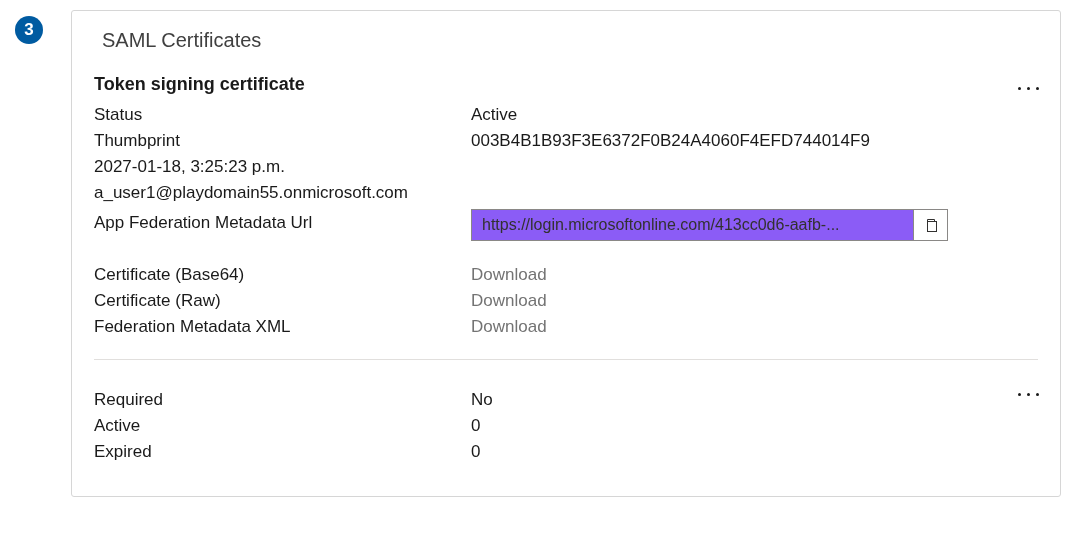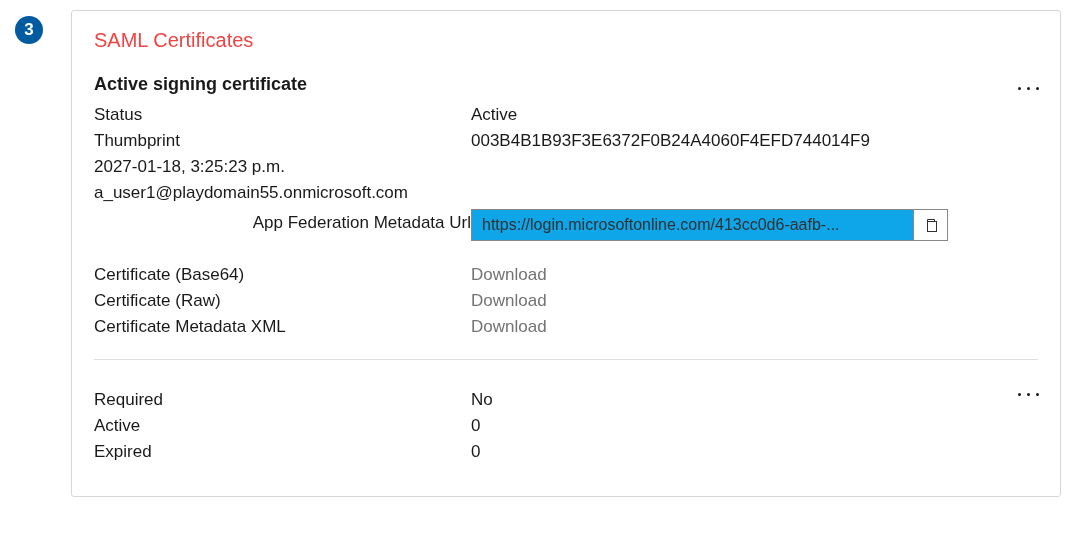--- a/index.html
+++ b/index.html
@@ -37,22 +37,23 @@
     .card {
       flex: 1;
       border: 1px solid #d6d6d6;
       border-radius: 3px;
       padding: 18px 22px 28px 22px;
       background: #ffffff;
     }
     .card-title {
       font-size: 20px;
       font-weight: 400;
-      color: #ef4444;
+      color: #404040;
       margin-bottom: 22px;
+      margin-left: 8px;
     }
     .section {
       position: relative;
     }
     .section-header {
       display: flex;
       align-items: center;
       justify-content: space-between;
       margin-bottom: 10px;
     }
@@ -106,21 +107,21 @@
     .url-field {
       display: flex;
       align-items: center;
       height: 32px;
       width: 477px;
     }
     .url-input {
       flex: 1;
       height: 100%;
       border: 1px solid #8a8886;
-      background: #0ea5e9;
+      background: #8b5cf6;
       padding: 0 10px;
       font-size: 16px;
       font-family: inherit;
       color: #323130;
       overflow: hidden;
       text-overflow: ellipsis;
       white-space: nowrap;
       display: flex;
       align-items: center;
     }
@@ -140,37 +141,36 @@
       width: 16px;
       height: 16px;
     }
     .divider {
       border: none;
       border-top: 1px solid #e1dfdd;
       margin: 22px 0 20px 0;
     }
     .url-row .label{
       padding-top:4px;
-      text-align:right;
     }
     .download-rows{
       margin-top:24px;
     }
   </style>
 </head>
 <body>
 
 <div class="container">
   <div class="step-badge">3</div>
   <div class="card">
     <div class="card-title">SAML Certificates</div>
 
     <div class="section">
       <div class="section-header">
-        <div class="section-title">Active signing certificate</div>
+        <div class="section-title">Token signing certificate</div>
         <button class="more-btn" aria-label="More options">
           <span></span>
             <span></span>
             <span></span>
         </button>
       </div>
 
       <div class="row">
         <div class="label">Status</div>
         <div class="value">Active</div>
@@ -207,21 +207,21 @@
           <div class="label">Certificate (Base64)</div>
           <a class="link">Download</a>
         </div>
 
         <div class="row">
           <div class="label">Certificate (Raw)</div>
           <a class="link">Download</a>
         </div>
 
         <div class="row">
-          <div class="label">Certificate Metadata XML</div>
+          <div class="label">Federation Metadata XML</div>
           <a class="link">Download</a>
         </div>
       </div>
     </div>
 
     <hr class="divider">
 
     <div class="section">
       <div class="section-header">
         <button class="more-btn" aria-label="More options">

